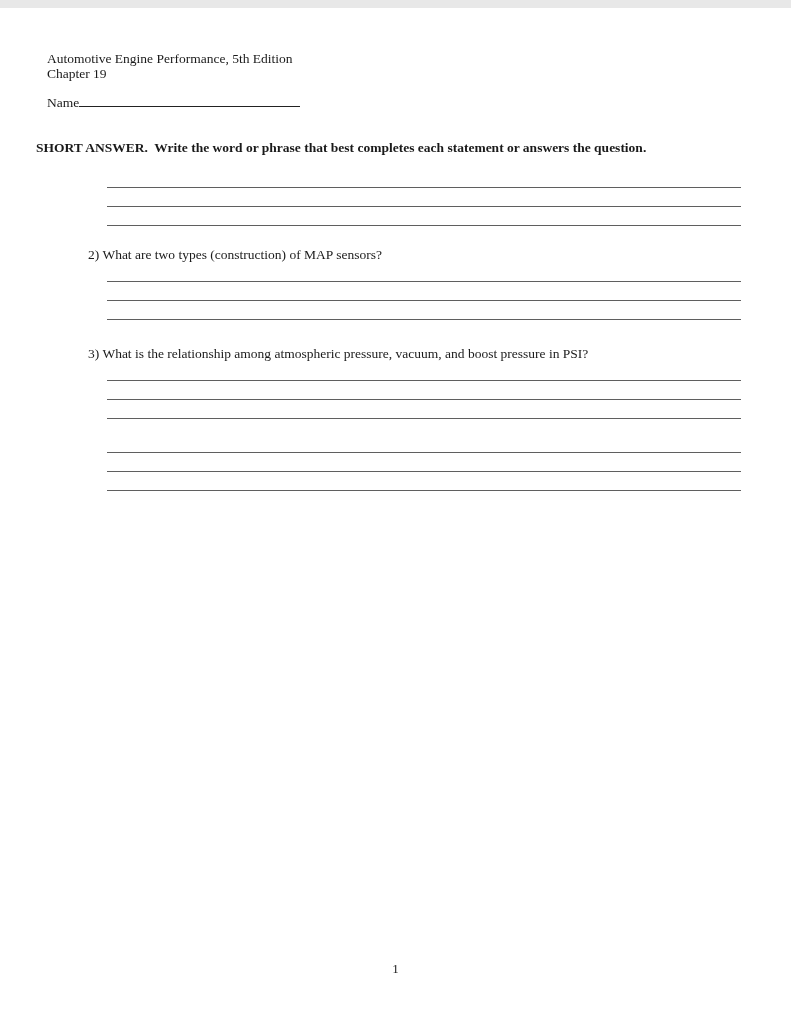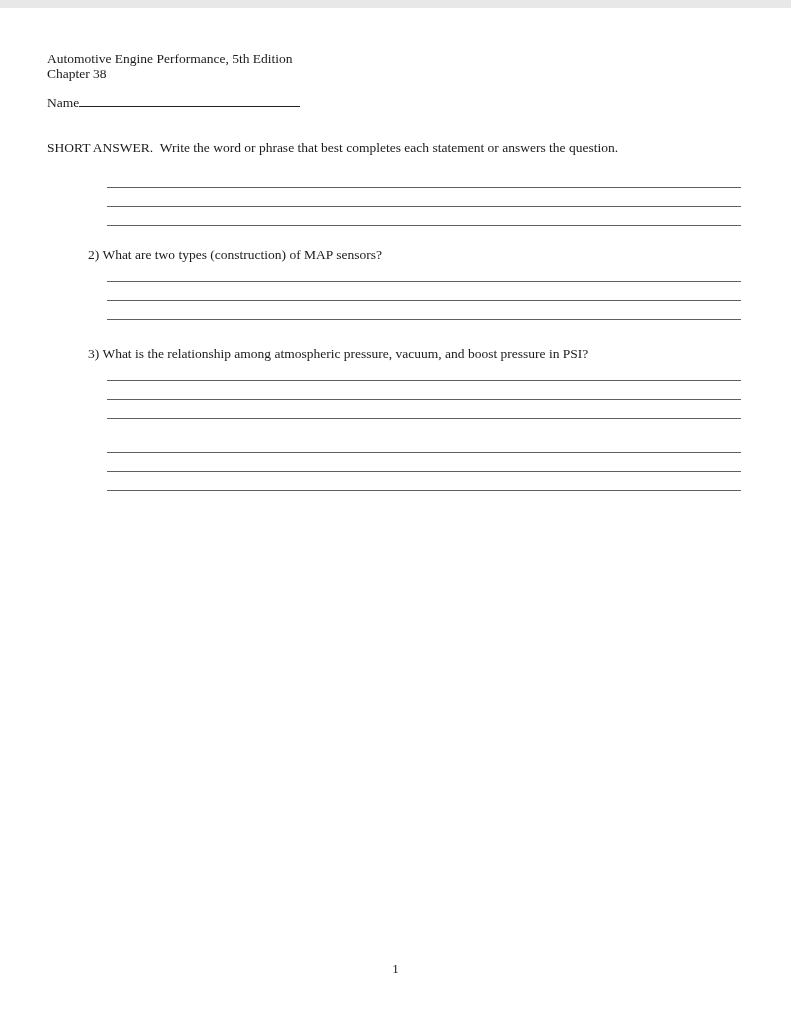--- a/index.html
+++ b/index.html
@@ -33,25 +33,25 @@
   }
   .name-line {
     display: inline-block;
     width: 221px;
     height: 12px;
     border-bottom: 1.2px solid #222;
     vertical-align: baseline;
   }
   .instructions {
     position: absolute;
-    left: 47px;
+    left: 36px;
     top: 132px;
     width: 700px;
     font-size: 13.5px;
-    font-weight: normal;
+    font-weight: bold;
     line-height: 16px;
     white-space: pre-wrap;
   }
   .question {
     position: absolute;
     left: 88px;
     width: 655px;
   }
   .q-text {
     font-size: 13.5px;
@@ -84,21 +84,21 @@
     font-size: 13px;
   }
 </style>
 </head>
 <body>
 
 <div class="page">
 
   <div class="doc-header">
     <div>Automotive Engine Performance, 5th Edition</div>
-    <div>Chapter 38</div>
+    <div>Chapter 19</div>
   </div>
 
   <div class="name-row">
     <span>Name</span><span class="name-line"></span>
   </div>
 
   <div class="instructions">SHORT ANSWER.  Write the word or phrase that best completes each statement or answers the question.</div>
 
   <div class="question q1">
     <div class="answer-lines">

